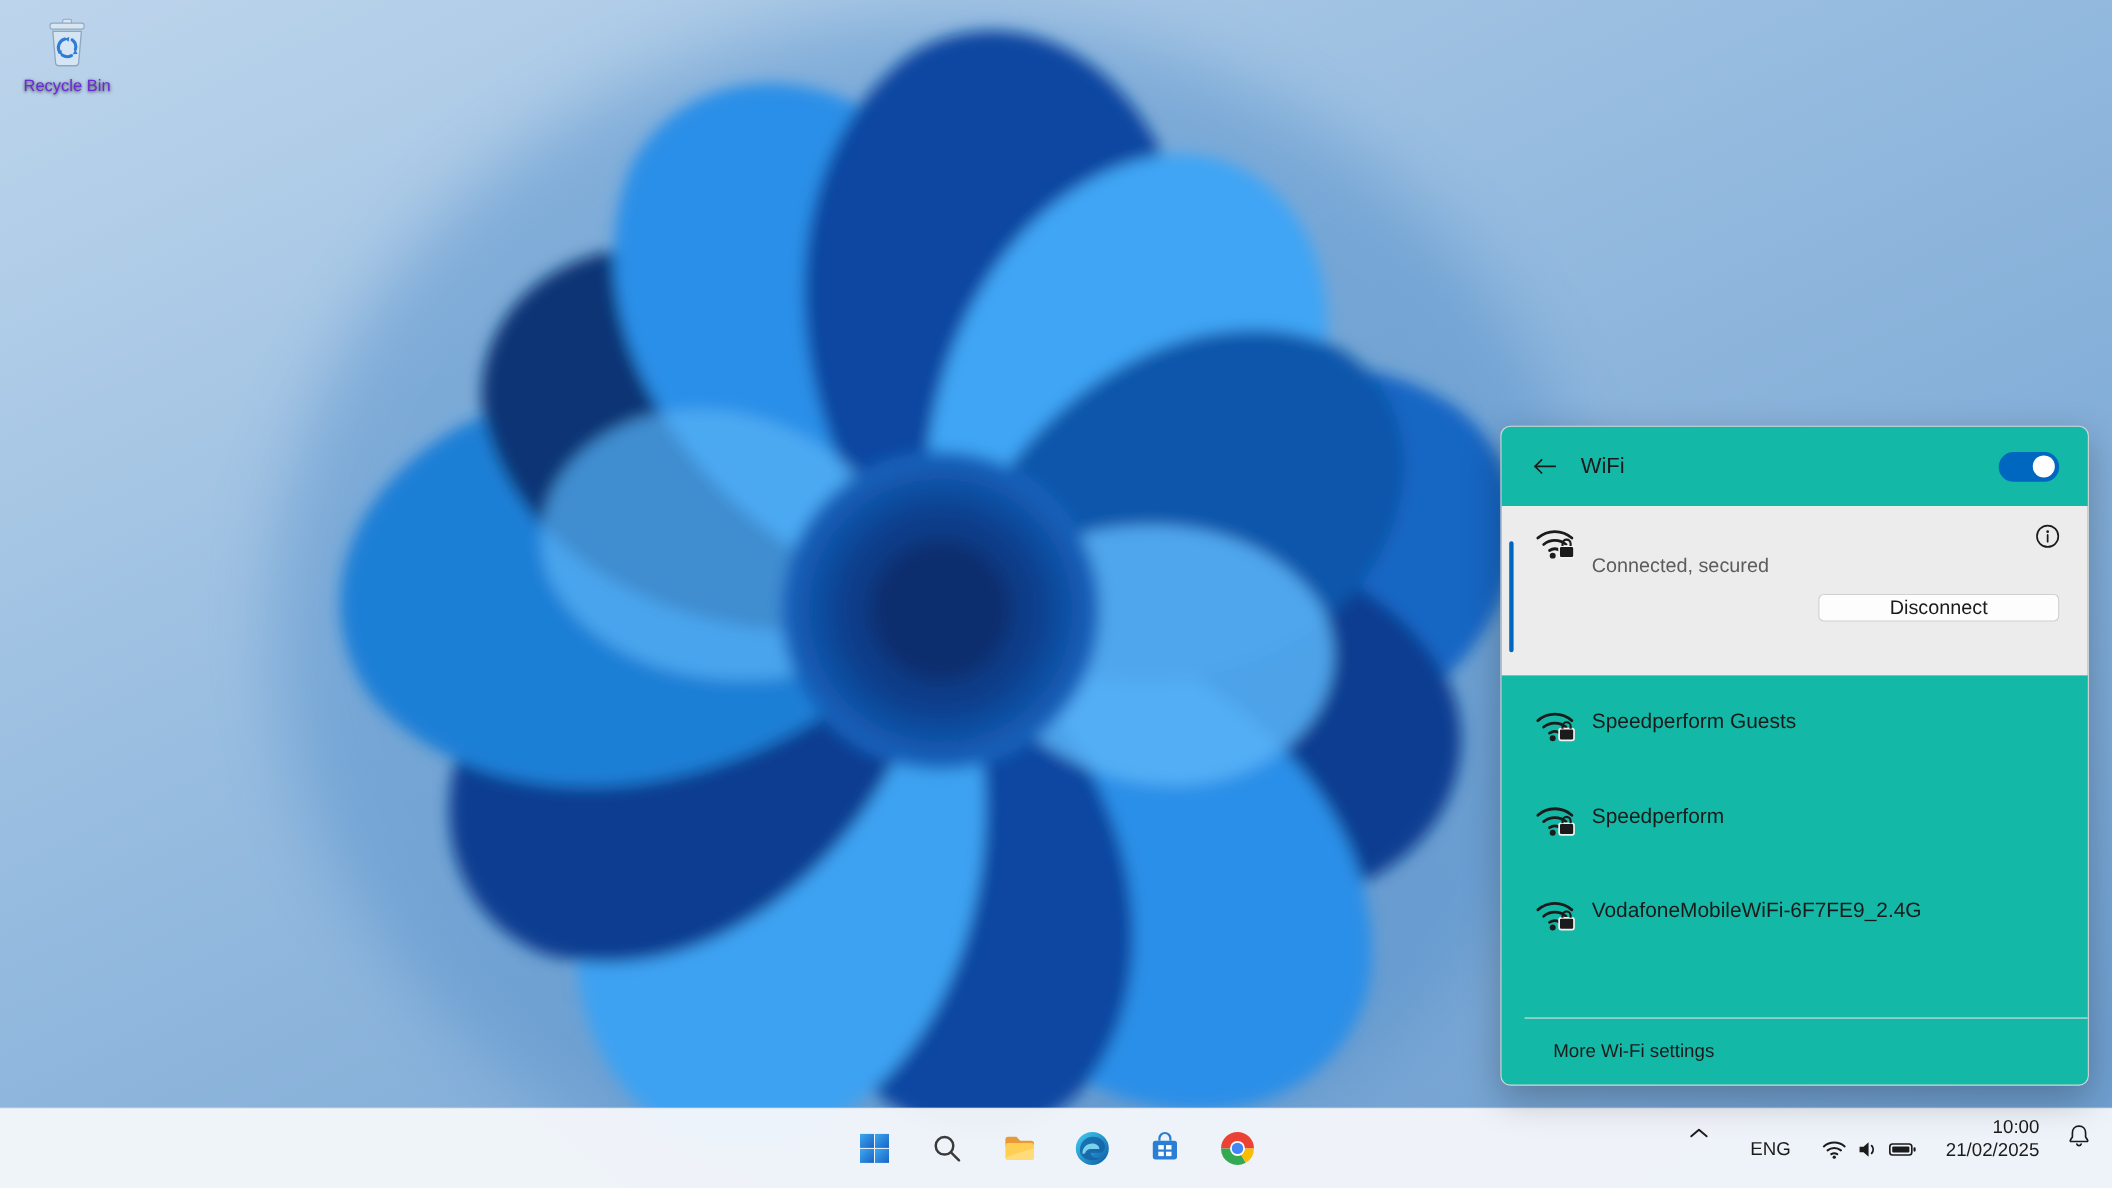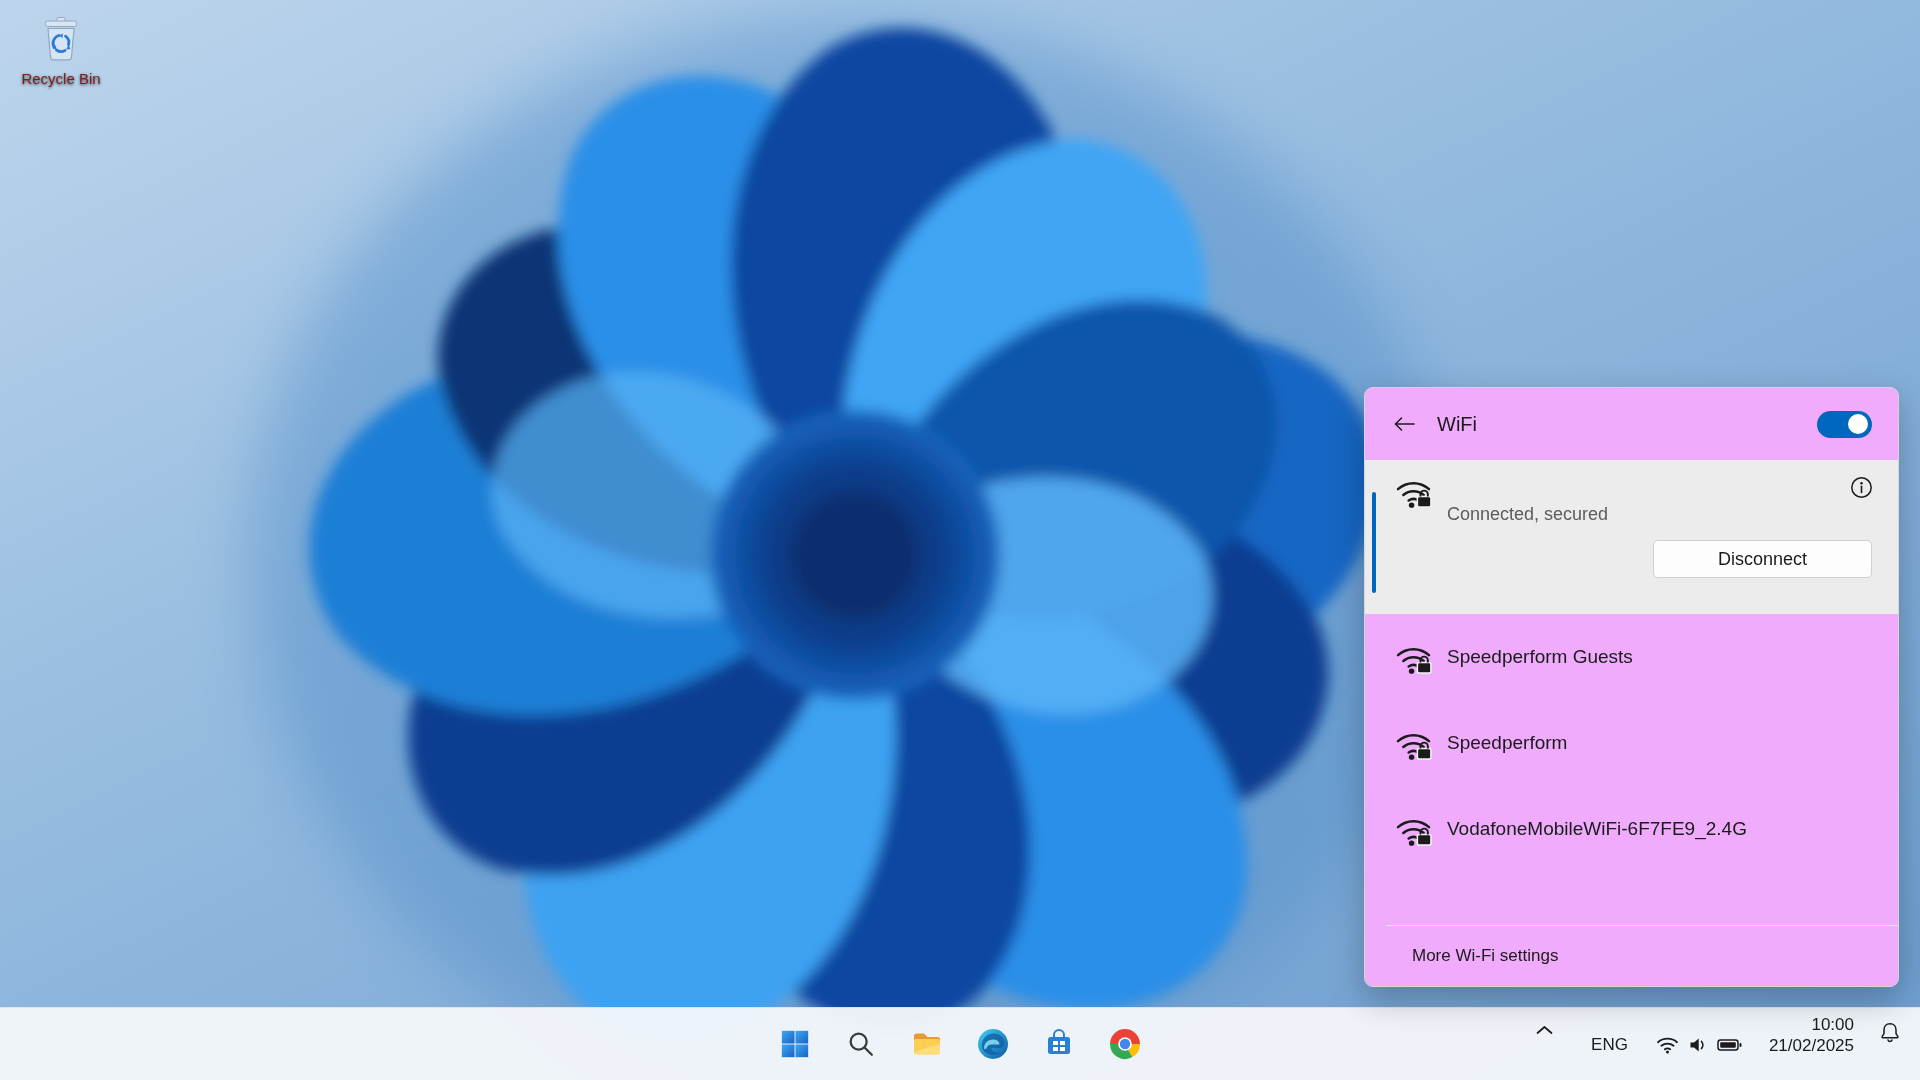--- a/index.html
+++ b/index.html
@@ -10,46 +10,46 @@
     -webkit-user-select: none; user-select: none;
   }
   .screen { position: relative; width: 1920px; height: 1080px; overflow: hidden; background: #9dbfe2; }
   .wallpaper { position: absolute; inset: 0; width: 100%; height: 100%; display: block; }
 
   
   .desktop-icon {
     position: absolute; left: 12px; top: 12px; width: 98px;
     display: flex; flex-direction: column; align-items: center; gap: 4px; cursor: pointer;
   }
-  .desktop-icon-label { font-size: 15px; color: #7f1d1d; text-shadow: 0 1px 3px rgba(0,0,0,.75); }
+  .desktop-icon-label { font-size: 15px; color: #6d28d9; text-shadow: 0 1px 3px rgba(0,0,0,.75); }
 
   
   .wifi-panel {
     position: absolute; left: 1364px; top: 387px; width: 535px; height: 600px;
-    background: #f0abfc; border: 1px solid #d6d6d6; border-radius: 9px;
+    background: #14b8a6; border: 1px solid #d6d6d6; border-radius: 9px;
     box-shadow: 0 12px 34px rgba(0,0,0,.26);
     display: flex; flex-direction: column; overflow: hidden; z-index: 5;
   }
   .panel-header { height: 72px; flex: none; display: flex; align-items: center; gap: 14px; padding: 0 26px 0 20px; }
   .back-btn { width: 38px; height: 34px; border: none; background: transparent; border-radius: 5px; display: flex; align-items: center; justify-content: center; cursor: pointer; }
   .panel-title { font-size: 20px; flex: 1; }
   .toggle { position: relative; width: 55px; height: 27px; border-radius: 14px; background: #0067c0; cursor: pointer; flex: none; }
   .toggle-knob { position: absolute; right: 4px; top: 3.5px; width: 20px; height: 20px; border-radius: 50%; background: #fff; }
 
   .connected-item { position: relative; flex: none; height: 154px; background: #ececec; padding: 13px 26px 12px 30px; }
   .accent-bar { position: absolute; left: 7px; top: 32px; width: 4px; height: 101px; border-radius: 2px; background: #0067c0; }
   .net-row { display: flex; align-items: flex-start; gap: 15px; }
   .wifi-glyph { width: 37px; height: 31px; flex: none; margin-top: 5px; }
   .net-text { flex: 1; min-width: 0; }
   .ssid { font-size: 19px; line-height: 27px; white-space: nowrap; }
   .status { font-size: 18px; line-height: 26px; color: #5c5c5c; margin-top: 28px; }
   .info-btn { width: 34px; height: 34px; flex: none; border: none; background: transparent; border-radius: 5px; display: flex; align-items: center; justify-content: center; cursor: pointer; margin-top: -3px; margin-right: -6px; }
   .btn-row { display: flex; justify-content: flex-end; margin-top: 13px; }
   .disconnect-btn {
-    width: 219px; height: 38px; background: #fdfdfd; border: 1px solid #d0d0d0; border-radius: 5px;
+    width: 219px; height: 25px; background: #fdfdfd; border: 1px solid #d0d0d0; border-radius: 5px;
     font-family: inherit; font-size: 18px; color: #1b1b1b; cursor: pointer;
   }
 
   .net-list { display: flex; flex-direction: column; flex: none; }
   .list-item { height: 86px; display: flex; align-items: center; gap: 15px; padding: 0 26px 0 30px; cursor: pointer; }
   .list-item .ssid { line-height: 22px; text-align: center; }
 
   .panel-footer { margin-top: auto; flex: none; margin-left: 21px; }
   .divider { height: 1px; background: #e2e2e2; }
   .footer-link { height: 60px; display: flex; align-items: center; padding: 0 26px; font-size: 17px; color: #1b1b1b; cursor: pointer; }

